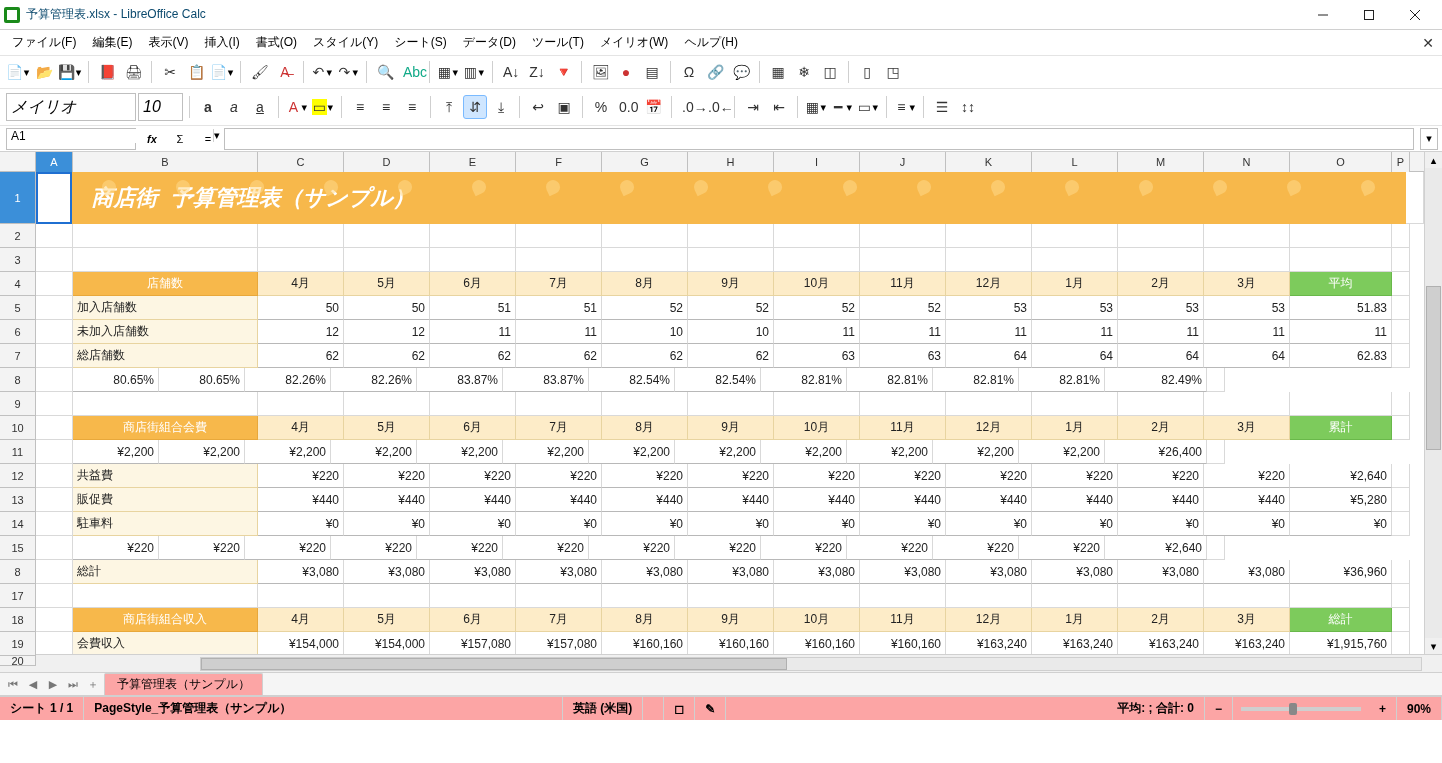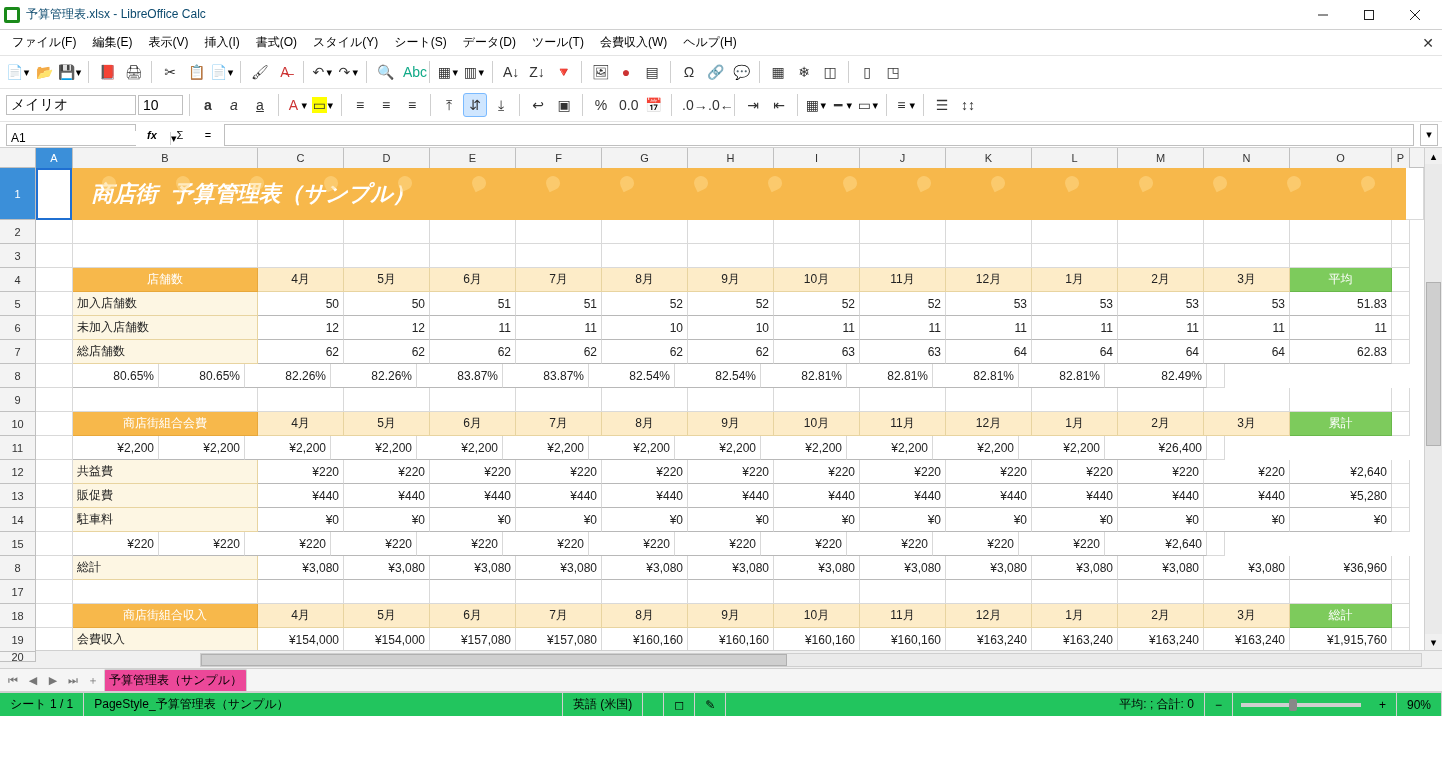--- a/index.html
+++ b/index.html
@@ -19,27 +19,27 @@
 .menubar .menu-item { padding: 4px 8px; font-size: 12px; }
 .menubar .close-tab { margin-left:auto; width:20px; display:flex; align-items:center; justify-content:center; color:#333; font-size:14px;}
 
 
 .toolbar { display: flex; align-items: center; padding: 4px 6px; gap: 2px; border-bottom: 1px solid #e4e4e4; flex-wrap: nowrap;}
 .toolbar .sep { width: 1px; height: 22px; background: #cfcfcf; margin: 0 4px; }
 .tool-btn { width: 24px; height: 24px; display:flex; align-items:center; justify-content:center; border:1px solid transparent; border-radius:3px; }
 .tool-btn.active { background:#cfe6ff; border-color:#7abaff; }
 .tool-btn svg, .tool-btn span.glyph { width:16px; height:16px; font-size:14px; line-height:16px; text-align:center; color:#333; }
 .tool-btn .dd { width:7px; margin-left:1px; }
-.font-select { height:20px; border:1px solid #bfbfbf; font-size:14px; padding:1px 4px; }
+.font-select { height:28px; border:1px solid #bfbfbf; font-size:16px; padding:1px 4px;font-style:italic; }
 .font-select.name { width:130px; }
 .font-select.size { width:45px; }
 
 
 .formula-row { height: 26px; display:flex; align-items:center; border-bottom:1px solid #d0d0d0; }
-.namebox { width:130px; height:22px; margin-left:6px; border:1px solid #bfbfbf; display:flex; align-items:flex-end; }
+.namebox { width:130px; height:22px; margin-left:6px; border:1px solid #bfbfbf; display:flex; align-items:flex-start;gap:43px; }
 .namebox input { border:none; flex:1; font-size:12px; padding:0 4px; outline:none; }
 .namebox .dd { width:16px; text-align:center; border-left:1px solid #cfcfcf; }
 .fx-btn { width:24px; height:22px; display:flex; align-items:center; justify-content:center; margin-left:4px; }
 .formula-input { flex:1; height:22px; border:1px solid #bfbfbf; margin:0 6px 0 4px; padding:0 4px; }
 .formula-expand { width:18px; height:22px; margin-right:4px; border:1px solid #bfbfbf; display:flex; align-items:center; justify-content:center; }
 
 
 .sheet-area { position: relative; height: 502px; display:flex; }
 .rowhdr-col { width: 36px; flex: none; }
 .grid-outer { flex:1; overflow:hidden; position:relative; }
@@ -84,24 +84,24 @@
 
 
 .vscroll { width:18px; background:#f0f0f0; border-left:1px solid #d0d0d0; display:flex; flex-direction:column; }
 .vscroll .tri { height:16px; display:flex; align-items:center; justify-content:center; }
 .vscroll .track { flex:1; position:relative; background:#eaeaea; }
 .vscroll .thumb { position:absolute; top:25%; height:35%; left:1px; right:1px; background:#cfcfcf; border:1px solid #b0b0b0; }
 
 
 .sheet-tabs { height:24px; display:flex; align-items:center; background:#f5f5f5; border-top:1px solid #d0d0d0; border-bottom:1px solid #d0d0d0; padding:0 4px; gap:2px; }
 .sheet-tabs .nav-btn { width:18px; height:18px; display:flex; align-items:center; justify-content:center; color:#777; }
-.sheet-tab { padding:2px 4px; background:#ec4899; border:1px solid #cfcfcf; border-bottom:none; border-radius:2px 2px 0 0; font-size:12px; }
-
-
-.statusbar { height:24px; display:flex; align-items:center; background:#22c55e; border-top:1px solid #d0d0d0; font-size:12px; }
+.sheet-tab { padding:2px 12px; background:#fca5a5; border:1px solid #cfcfcf; border-bottom:none; border-radius:2px 2px 0 0; font-size:12px; }
+
+
+.statusbar { height:24px; display:flex; align-items:center; background:#fca5a5; border-top:1px solid #d0d0d0; font-size:12px;font-weight:bold; }
 .statusbar .seg { padding:0 10px; border-right:1px solid #d0d0d0; height:100%; display:flex; align-items:center; }
 .statusbar .flex { flex:1; }
 .zoom-slider { width:120px; height:4px; background:#cfcfcf; margin:0 8px; position:relative; }
 .zoom-slider .knob { position:absolute; left:40%; top:-4px; width:8px; height:12px; background:#888; border-radius:2px; }
 </style>
 </head>
 <body>
 
 <div class="titlebar">
   <div class="app-icon"></div>
@@ -126,21 +126,21 @@
 <div class="menubar">
   <div class="menu-item">ファイル(F)</div>
   <div class="menu-item">編集(E)</div>
   <div class="menu-item">表示(V)</div>
   <div class="menu-item">挿入(I)</div>
   <div class="menu-item">書式(O)</div>
   <div class="menu-item">スタイル(Y)</div>
   <div class="menu-item">シート(S)</div>
   <div class="menu-item">データ(D)</div>
   <div class="menu-item">ツール(T)</div>
-  <div class="menu-item">会費収入(W)</div>
+  <div class="menu-item">メイリオ(W)</div>
   <div class="menu-item">ヘルプ(H)</div>
   <div class="close-tab">✕</div>
 </div>
 
 <div class="toolbar">
   <div class="tool-btn">
       <span class="glyph">📄</span>
       <span class="dd">▾</span>
     </div>
   <div class="tool-btn">

